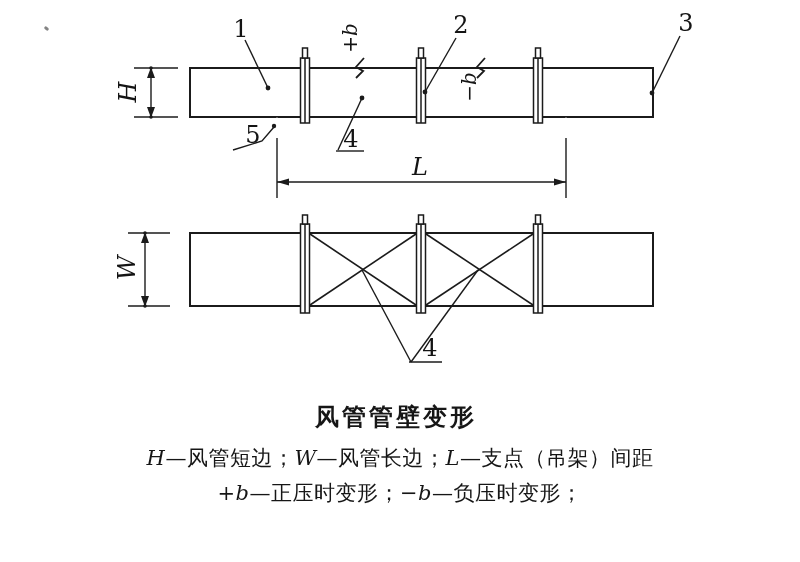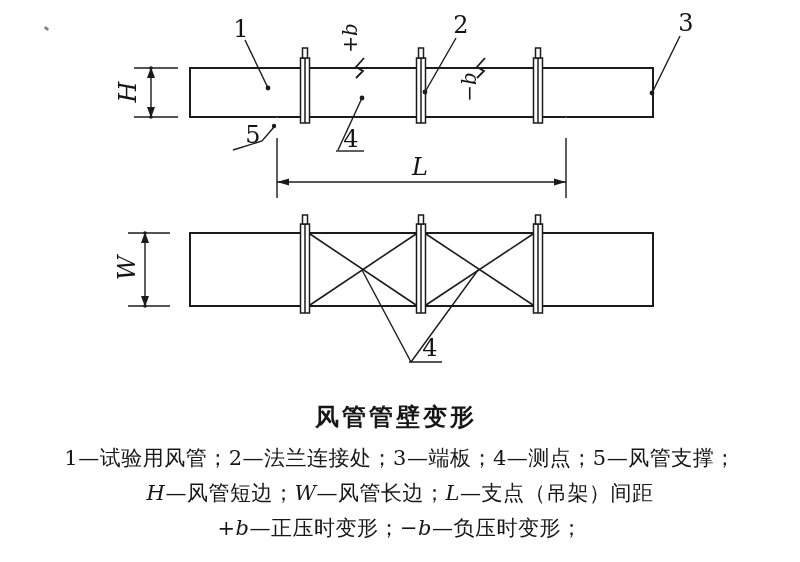--- a/index.html
+++ b/index.html
@@ -142,22 +142,19 @@
   <span class="lbl it rot" style="left:128px;top:92px">H</span>
   <span class="lbl it rot" style="left:127px;top:268px">W</span>
   <span class="lbl it" style="left:420px;top:167px">L</span>
 
   <span class="lbl it rot small" style="left:350px;top:38px">+b</span>
   <span class="lbl it rot small" style="left:469px;top:87px">−b</span>
 
   <div class="caption">
     <div class="fig-title">风管管壁变形</div>
     <div class="legend-line">
-      <span>1—试验用风管；2—法兰连接处；3—端板；4—测点；5—风管支撑；</span>
-    </div>
-    <div class="legend-line">
       <span class="var">H</span><span>—风管短边；</span><span class="var">W</span><span>—风管长边；</span><span class="var">L</span><span>—支点（吊架）间距</span>
     </div>
     <div class="legend-line">
       <span class="var">+b</span><span>—正压时变形；</span><span class="var">−b</span><span>—负压时变形；</span>
     </div>
   </div>
 </div>
 
 </body></html>

